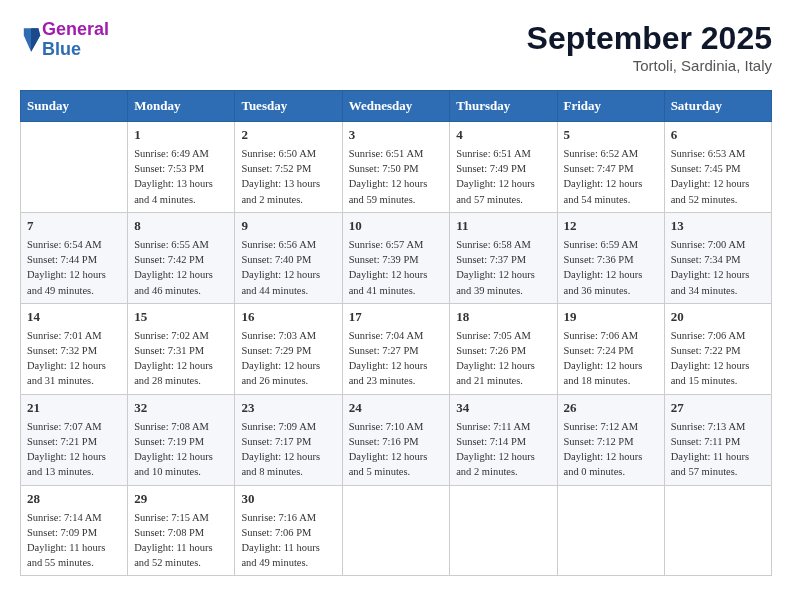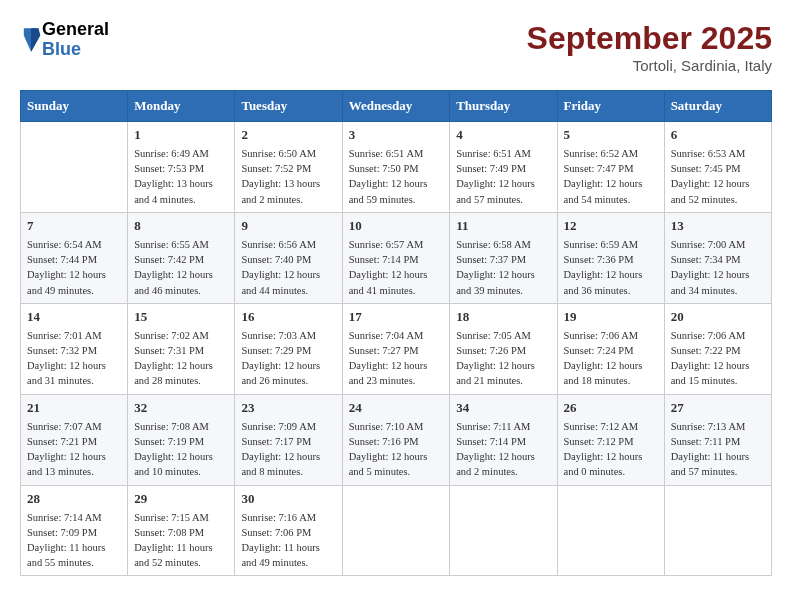--- a/index.html
+++ b/index.html
@@ -20,34 +20,34 @@
       display: flex;
       align-items: center;
     }
     .logo-text {
       display: flex;
       flex-direction: column;
       font-size: 18px;
       font-weight: bold;
       line-height: 1.1;
     }
-    .logo-general { color: #000000; }
+    .logo-general { color: #a21caf; }
     .logo-blue { color: #2e6db4; }
     .logo-icon {
       width: 20px;
       height: 28px;
       margin-left: 2px;
     }
     .title-section {
       text-align: right;
     }
     .month-title {
       font-size: 32px;
       font-weight: bold;
-      color: #7f1d1d;
+      color: #0f172a;
     }
     .location {
       font-size: 15px;
       color: #555;
     }
     .calendar {
       width: 100%;
       border-collapse: collapse;
       border: 1px solid #ccc;
       font-family: Liberation Serif, serif;
@@ -189,21 +189,21 @@
         <td>
           <span class="day-num">9</span>
           <div class="day-info" style="white-space: pre-line;">Sunrise: 6:56 AM
 Sunset: 7:40 PM
 Daylight: 12 hours
 and 44 minutes.</div>
         </td>
         <td>
           <span class="day-num">10</span>
           <div class="day-info" style="white-space: pre-line;">Sunrise: 6:57 AM
-Sunset: 7:14 PM
+Sunset: 7:39 PM
 Daylight: 12 hours
 and 41 minutes.</div>
         </td>
         <td>
           <span class="day-num">11</span>
           <div class="day-info" style="white-space: pre-line;">Sunrise: 6:58 AM
 Sunset: 7:37 PM
 Daylight: 12 hours
 and 39 minutes.</div>
         </td>

